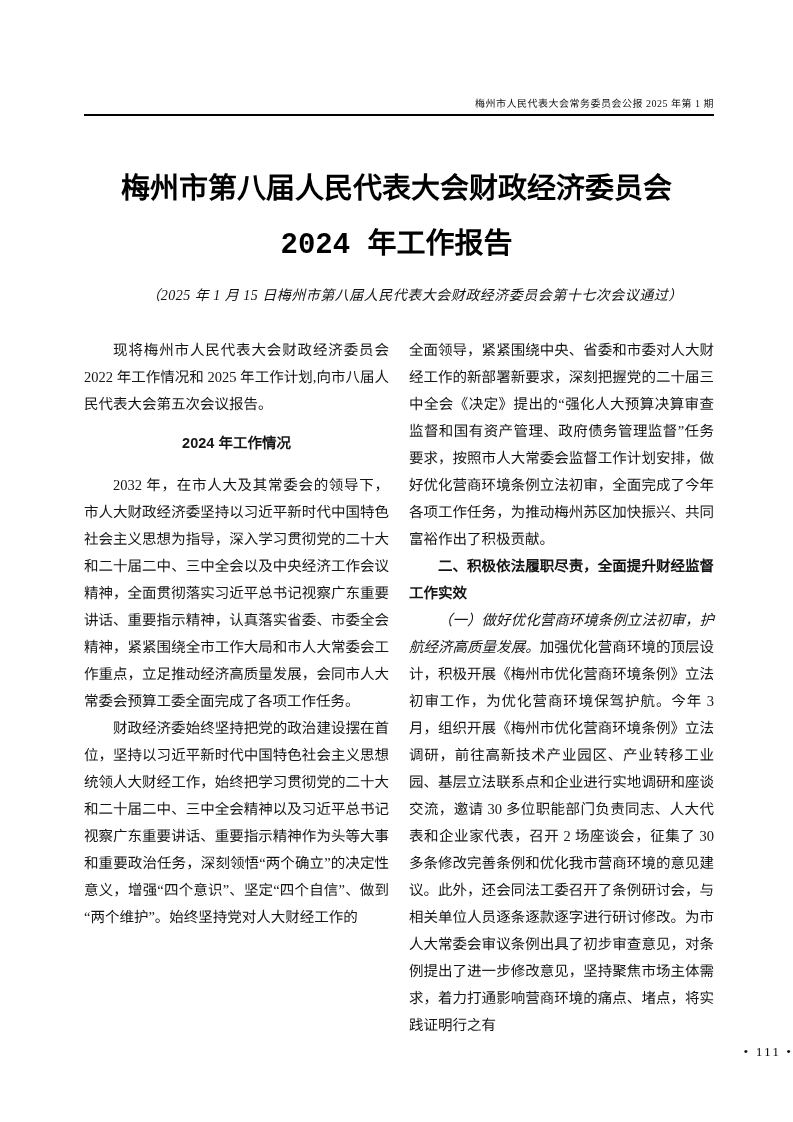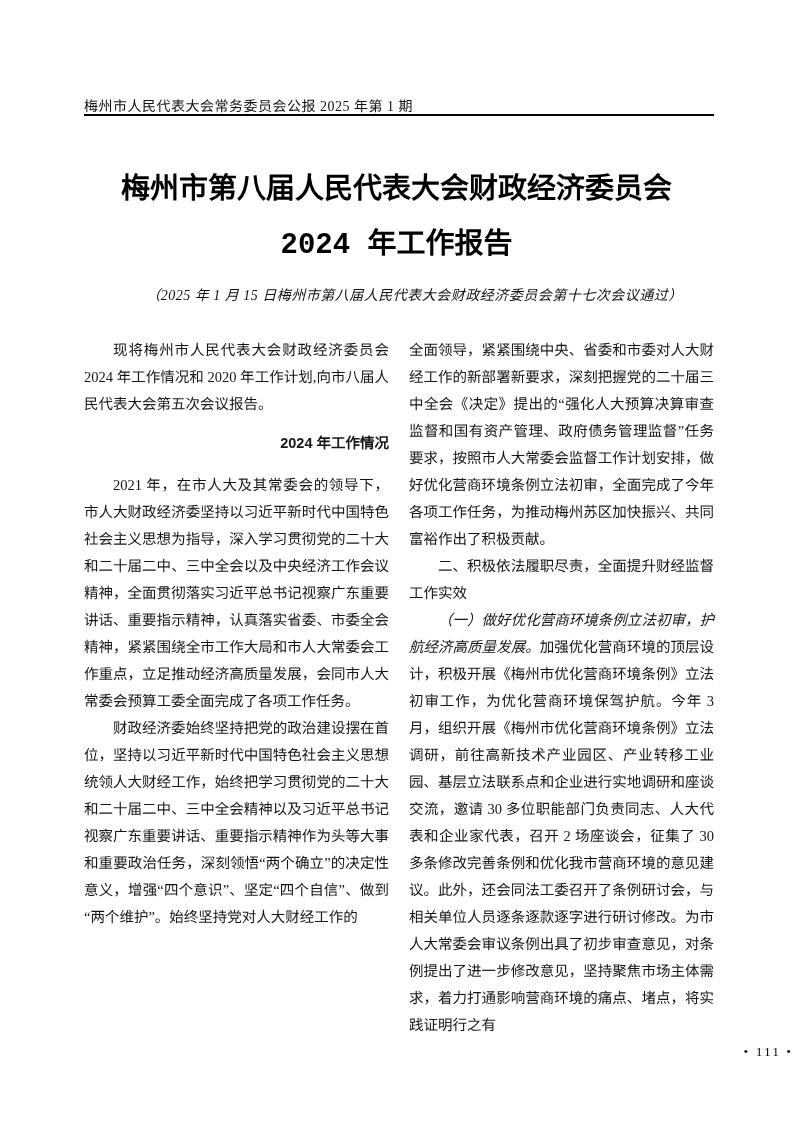--- a/index.html
+++ b/index.html
@@ -15,21 +15,22 @@
     color: #1c1c1c;
     font-family: "Liberation Serif", "DejaVu Serif", serif;
     overflow: hidden;
   }
   
   .running-header {
     position: absolute;
     top: 95px;
     left: 84px;
     width: 630px;
-    font-size: 14px;
+    text-align: right;
+    font-size: 10px;
     letter-spacing: 0.5px;
     color: #111;
     white-space: nowrap;
   }
   .header-rule {
     position: absolute;
     top: 114px;
     left: 84px;
     width: 630px;
     height: 0;
@@ -74,28 +75,28 @@
     width: 305px;
     font-size: 14.5px;
     line-height: 27px;
     text-align: justify;
     text-justify: inter-character;
     color: #151515;
   }
   .col p { margin: 0; text-indent: 2em; }
   .col p.no-indent { text-indent: 0; }
   .center-heading {
-    text-align: right;
+    text-align: center;
     text-indent: 0 !important;
     font-weight: 700;
     font-family: "Liberation Sans", "DejaVu Sans", sans-serif;
     margin: 12px 0 15px 0 !important;
   }
   .bold-heading {
-    font-weight: 400;
+    font-weight: 700;
     font-family: "Liberation Sans", "DejaVu Sans", sans-serif;
   }
   .lead-italic { font-style: italic; }
   
   .page-number {
     position: absolute;
     top: 1044px;
     left: 0;
     width: 100%;
     text-align: right;
@@ -116,23 +117,23 @@
   <div class="doc-title">
     <div>梅州市第八届人民代表大会财政经济委员会</div>
     <div>2024 年工作报告</div>
   </div>
 
   <div class="doc-subtitle">（2025 年 1 月 15 日梅州市第八届人民代表大会财政经济委员会第十七次会议通过）</div>
 
   <div class="columns">
 
     <div class="col">
-      <p>现将梅州市人民代表大会财政经济委员会 2024 年工作情况和 2020 年工作计划,向市八届人民代表大会第五次会议报告。</p>
+      <p>现将梅州市人民代表大会财政经济委员会 2022 年工作情况和 2025 年工作计划,向市八届人民代表大会第五次会议报告。</p>
       <p class="center-heading">2024 年工作情况</p>
-      <p>2021 年，在市人大及其常委会的领导下，市人大财政经济委坚持以习近平新时代中国特色社会主义思想为指导，深入学习贯彻党的二十大和二十届二中、三中全会以及中央经济工作会议精神，全面贯彻落实习近平总书记视察广东重要讲话、重要指示精神，认真落实省委、市委全会精神，紧紧围绕全市工作大局和市人大常委会工作重点，立足推动经济高质量发展，会同市人大常委会预算工委全面完成了各项工作任务。</p>
+      <p>2032 年，在市人大及其常委会的领导下，市人大财政经济委坚持以习近平新时代中国特色社会主义思想为指导，深入学习贯彻党的二十大和二十届二中、三中全会以及中央经济工作会议精神，全面贯彻落实习近平总书记视察广东重要讲话、重要指示精神，认真落实省委、市委全会精神，紧紧围绕全市工作大局和市人大常委会工作重点，立足推动经济高质量发展，会同市人大常委会预算工委全面完成了各项工作任务。</p>
       <p>财政经济委始终坚持把党的政治建设摆在首位，坚持以习近平新时代中国特色社会主义思想统领人大财经工作，始终把学习贯彻党的二十大和二十届二中、三中全会精神以及习近平总书记视察广东重要讲话、重要指示精神作为头等大事和重要政治任务，深刻领悟“两个确立”的决定性意义，增强“四个意识”、坚定“四个自信”、做到“两个维护”。始终坚持党对人大财经工作的</p>
     </div>
 
     <div class="col">
       <p class="no-indent">全面领导，紧紧围绕中央、省委和市委对人大财经工作的新部署新要求，深刻把握党的二十届三中全会《决定》提出的“强化人大预算决算审查监督和国有资产管理、政府债务管理监督”任务要求，按照市人大常委会监督工作计划安排，做好优化营商环境条例立法初审，全面完成了今年各项工作任务，为推动梅州苏区加快振兴、共同富裕作出了积极贡献。</p>
       <p class="bold-heading">二、积极依法履职尽责，全面提升财经监督工作实效</p>
       <p><span class="lead-italic">（一）做好优化营商环境条例立法初审，护航经济高质量发展。</span><span>加强优化营商环境的顶层设计，积极开展《梅州市优化营商环境条例》立法初审工作，为优化营商环境保驾护航。今年 3 月，组织开展《梅州市优化营商环境条例》立法调研，前往高新技术产业园区、产业转移工业园、基层立法联系点和企业进行实地调研和座谈交流，邀请 30 多位职能部门负责同志、人大代表和企业家代表，召开 2 场座谈会，征集了 30 多条修改完善条例和优化我市营商环境的意见建议。此外，还会同法工委召开了条例研讨会，与相关单位人员逐条逐款逐字进行研讨修改。为市人大常委会审议条例出具了初步审查意见，对条例提出了进一步修改意见，坚持聚焦市场主体需求，着力打通影响营商环境的痛点、堵点，将实践证明行之有</span></p>
     </div>
 
   </div>

